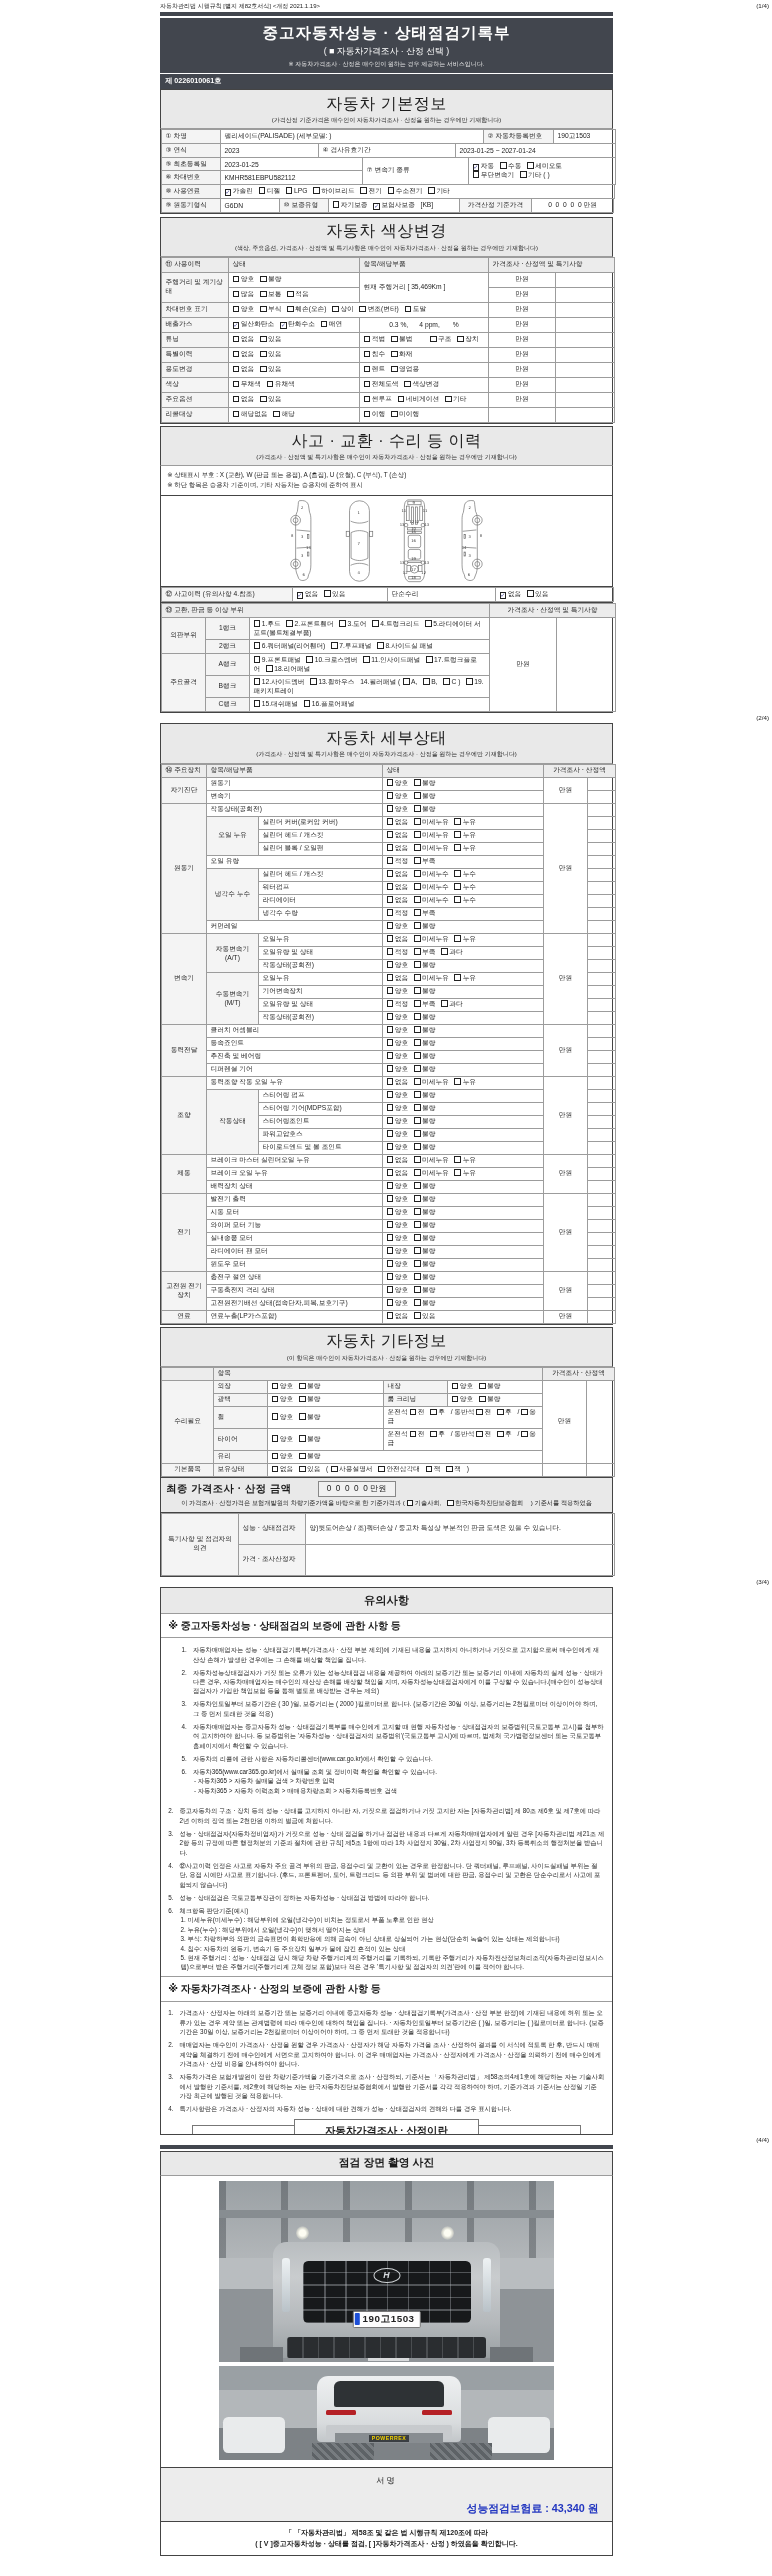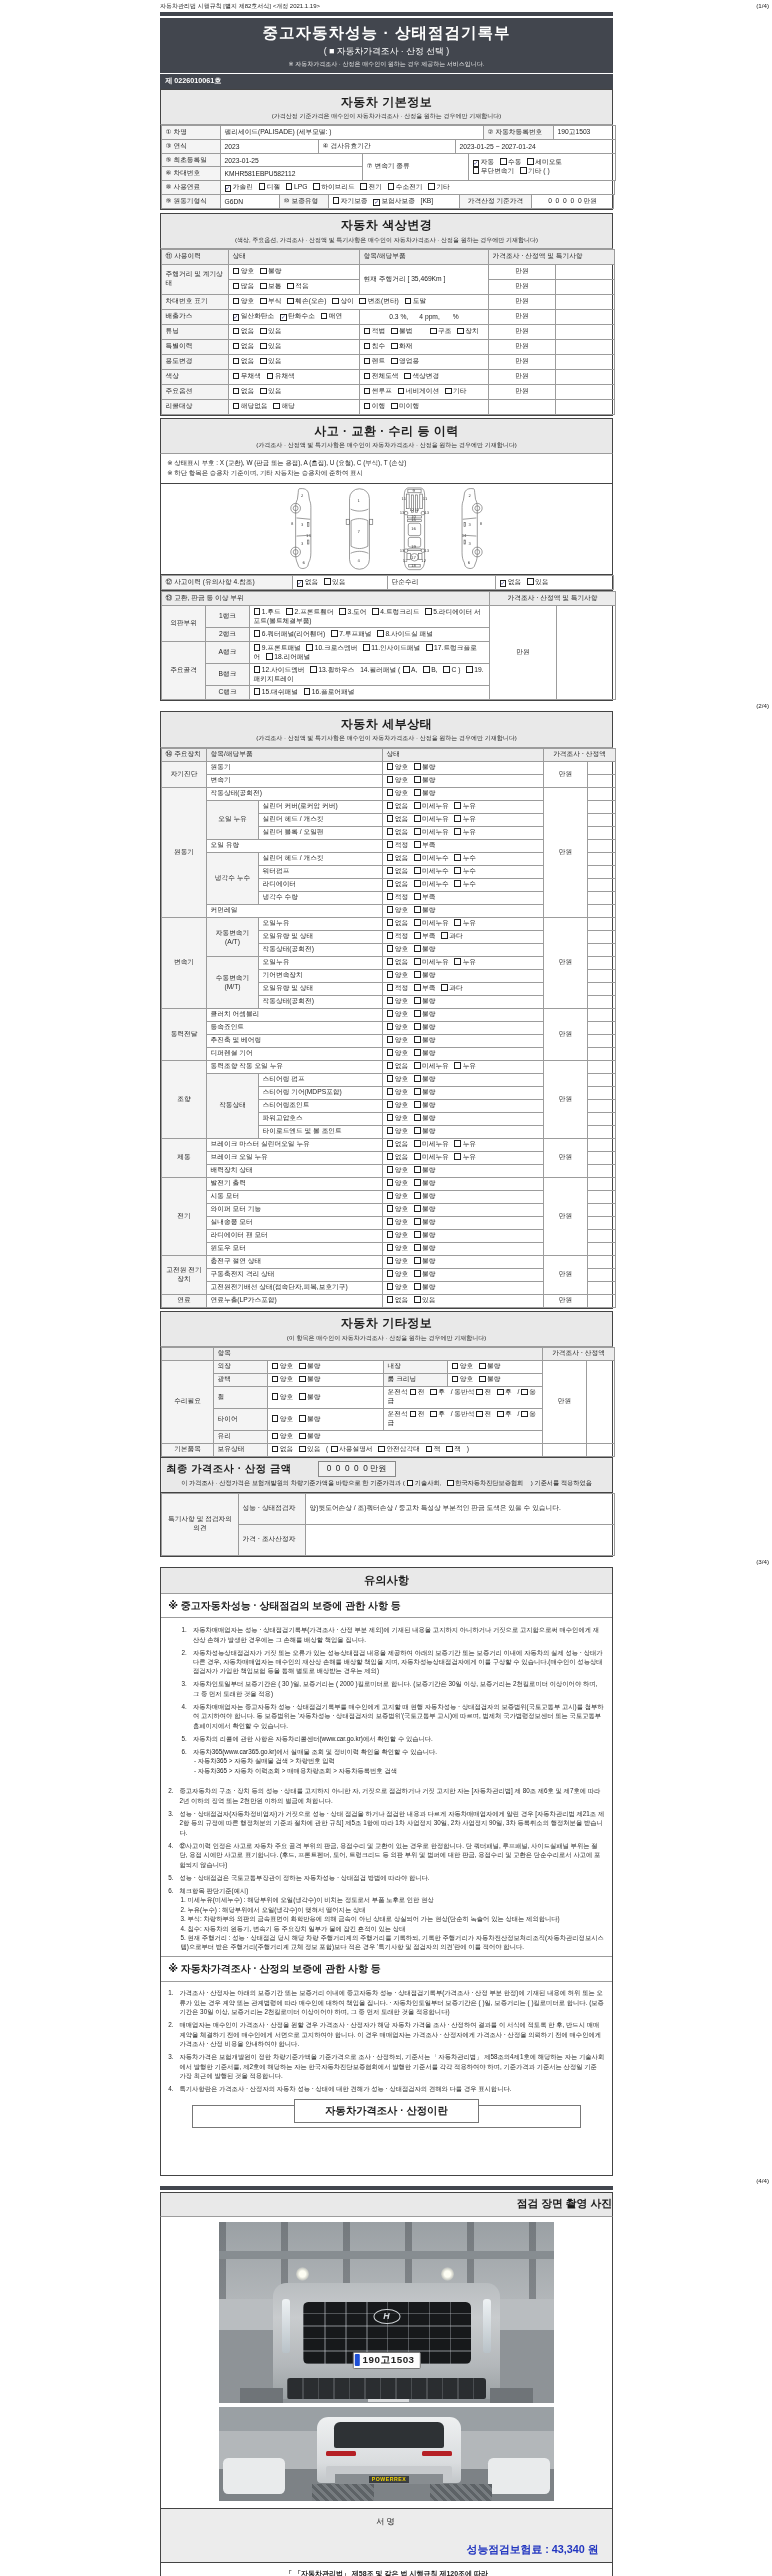--- a/index.html
+++ b/index.html
@@ -17,21 +17,21 @@
   .pm span{position:absolute;right:-156px;top:1px;font-size:6.2px;color:#222;}
   .topline{position:relative;height:12.4px;padding-top:2.1px;font-size:6px;color:#222;}
   .topline .mark{position:absolute;right:-156px;top:2.1px;font-size:6.2px;}
   .darkbar{height:4.1px;background:var(--dark);}
   .titleblock{background:var(--dark);color:#fff;text-align:center;padding:5.2px 0 4.1px;margin-top:1.5px;}
   .titleblock .tt{font-size:15.5px;font-weight:bold;letter-spacing:1px;}
   .titleblock .ts{font-size:8.8px;margin-top:2.1px;}
   .titleblock .tn{font-size:6px;margin-top:1.5px;color:#e8e8e8;}
   .docstrip{background:var(--dark);color:#fff;font-size:7.2px;font-weight:bold;padding:2.6px 5.2px;margin-top:1px;}
   .sechead{background:var(--band);border:1px solid var(--thick);border-bottom:0.5px solid var(--line);text-align:center;padding:3.6px 2.1px 3.1px;}
-  .sechead .sh-t{font-size:12px;font-weight:bold;letter-spacing:0.5px;}
+  .sechead .sh-t{font-size:16px;font-weight:normal;letter-spacing:0.5px;}
   .sechead .sh-s{font-size:6px;margin-top:1.5px;color:#222;}
   .tbx{border:1px solid var(--thick);border-top:none;}
   table.t{border-collapse:collapse;width:100%;table-layout:fixed;}
   table.t td{border:0.5px solid var(--line);font-size:6.7px;padding:1.5px 3.6px;vertical-align:middle;word-break:break-all;}
   td.lb{background:var(--lab);}
   td.c{text-align:center;}
   td.hd{background:#ececec;font-size:6.7px;padding:2.6px 3.6px;}
   .mini{margin-top:-0.5px;}
   .cb{display:inline-block;width:6.7px;height:6.7px;border:0.8px solid #222;background:#fff;
       margin-right:1.5px;vertical-align:-1px;font-size:5.7px;line-height:5.7px;text-align:center;
@@ -47,34 +47,34 @@
   .notebox div{margin:1.5px 0;}
   .diag{border:1px solid var(--thick);border-top:none;background:#fff;display:flex;justify-content:center;gap:24px;padding:3.1px 0;}
   .diag svg{height:84px;}
   .dsvg path,.dsvg rect,.dsvg circle,.dsvg line,.dsvg ellipse{fill:none;stroke:#6a6a6a;stroke-width:3;}
   .dsvg text{fill:#333;font-size:17px;font-family:"DejaVu Sans",sans-serif;stroke:none;}
   .finalband{border:1px solid var(--thick);border-top:none;background:var(--band);padding:3.1px 5.2px;text-align:center;}
   .finalband .fb1{display:flex;align-items:center;justify-content:flex-start;gap:26px;}
   .fb-t{font-size:10.3px;font-weight:bold;letter-spacing:0.5px;}
   .fb-a{border:0.5px solid #888;background:#f1f1f1;font-size:8.2px;padding:1.5px 8.2px;}
   .fb-n{font-size:6.2px;margin-top:2.6px;}
-  .noticewrap{border:1px solid var(--thick);background:#fff;height:609px;overflow:hidden;}
+  .noticewrap{border:1px solid var(--thick);background:#fff;height:548px;overflow:hidden;}
   .nh{background:var(--band);border-bottom:0.5px solid var(--line);text-align:center;font-size:11.3px;font-weight:bold;padding:5.2px 0;}
   .nband{border-bottom:0.5px solid var(--line);font-size:10px;font-weight:bold;padding:4.6px 7.2px;}
   .nlist{padding:3.1px 7.2px 1px;}
   .nitem{display:flex;margin:3.6px 0;font-size:6.3px;line-height:1.5;}
   .nitem .nnum{width:11.3px;flex:none;}
   .nitem .ntxt{flex:1;}
   .nsub{margin-left:1px;}
   .indent1{margin-left:13.4px;}
   .defbox{margin:7.2px 31px 5.2px;border:0.5px solid #777;padding:0;}
   .defbox .db-t{border:0.5px solid #777;margin:-7.2px auto 4.1px;width:185px;background:#fff;text-align:center;
     font-size:10.3px;font-weight:bold;padding:4.1px 0;}
   .photosec-head{background:var(--band);border:1px solid var(--thick);border-bottom:0.5px solid var(--line);
-    text-align:right;font-size:10.8px;font-weight:bold;padding:4.6px 0;}
+    text-align:center;font-size:10.8px;font-weight:bold;padding:4.6px 0;}
   .photobox{border:1px solid var(--thick);border-top:none;background:#fff;padding:5.2px 0 3.1px;}
   .photo{width:335px;margin:0 auto 4.1px;position:relative;overflow:hidden;}
   #photo1{height:181px;background:linear-gradient(#a7acb0 0 77px,#b9bdc0 77px 108px,#8e9397 108px);}
   .p1ceil{position:absolute;left:0;top:0;right:0;height:77px;
     background:repeating-linear-gradient(90deg,rgba(70,75,80,.45) 0 7.2px,transparent 7.2px 62px),
                linear-gradient(#9aa0a4,#b2b6b9);}
   .p1beam{position:absolute;left:0;right:0;top:29px;height:8.2px;background:#878d91;}
   .lamp{position:absolute;width:13.4px;height:13.4px;border-radius:50%;
     background:radial-gradient(circle,#fdfdf3 0 3.1px,#d7d8cf 5.2px,transparent 7.2px);}
   .p1car{position:absolute;left:54px;top:61px;width:227px;height:116px;

